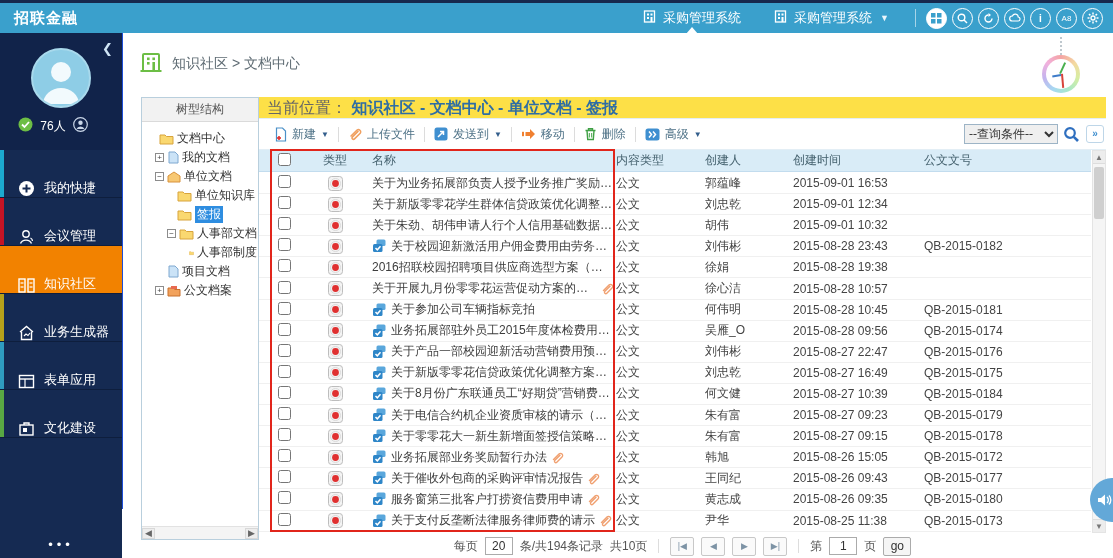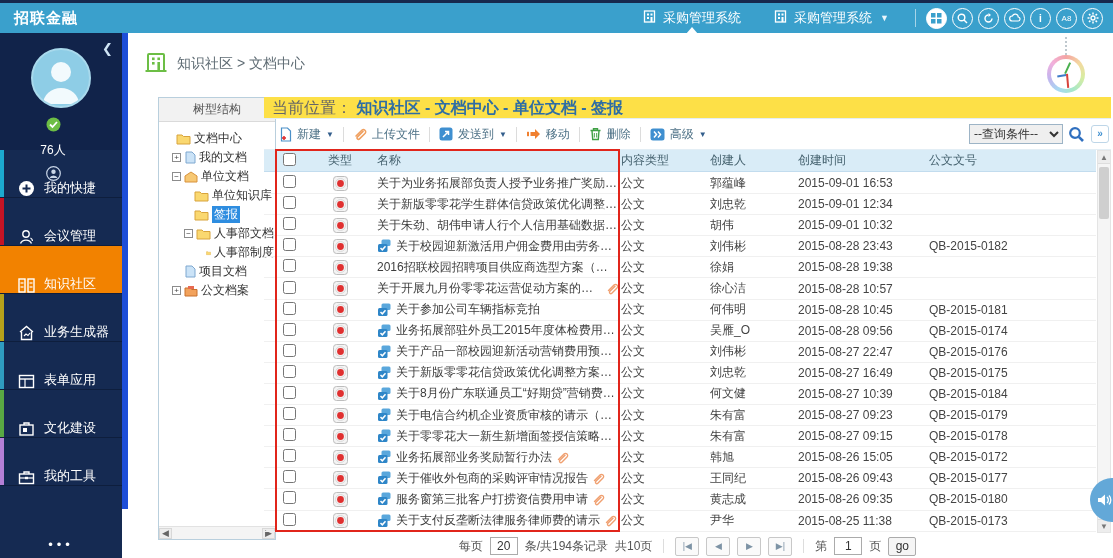--- a/index.html
+++ b/index.html
@@ -17,44 +17,44 @@
   .circle-icons { display:flex; align-items:center; gap:5px; margin-right:10px; }
   .cicon { width:21px; height:21px; border:1.5px solid #fff; border-radius:50%; display:flex; align-items:center; justify-content:center; color:#fff; font-size:10px; cursor:pointer; }
   .cicon.fill { background:#fff; }
 
   
   .sidebar { position:absolute; left:0; top:33px; width:122px; height:525px; background:#152A52; }
   .profile { position:relative; height:117px; background:#11234A; }
   .collapse { position:absolute; right:9px; top:8px; color:#CFE4F5; font-size:13px; cursor:pointer; }
   .avatar { position:absolute; left:31px; top:15px; width:60px; height:60px; border-radius:50%; background:#8ECDE6; border:2px solid #A9D9EC; overflow:hidden; cursor:pointer; }
   .avatar svg { display:block; margin:8px auto 0; }
-  .status-row { position:absolute; left:0; top:84px; width:106px; display:flex; align-items:center; justify-content:center; gap:7px; color:#fff; font-size:12px;flex-direction:column; }
+  .status-row { position:absolute; left:0; top:84px; width:106px; display:flex; align-items:center; justify-content:center; gap:7px; color:#fff; font-size:12px; }
   .menu-item { position:relative; height:48px; display:flex; align-items:flex-end; border-bottom:1px solid #0E1E3D; color:#fff; font-size:13px; cursor:pointer; }
   .menu-item .accent { position:absolute; left:0; top:0; width:4px; height:100%; }
   .menu-item .micon { margin-left:18px; width:17px; display:flex; }
   .menu-item .mlabel { margin-left:9px; }
   .menu-item.active { background:#F28200; }
   .side-dots { position:absolute; bottom:6px; left:0; width:122px; text-align:center; color:#fff; font-size:13px; letter-spacing:4px; cursor:pointer; }
 
   
-  .main { position:absolute; left:122px; top:33px; width:991px; height:476px; background:#fff; border-left:6px solid #1d4ed8; }
+  .main { position:absolute; left:122px; top:33px; width:991px; height:476px; background:#fff; border-left:1px solid #1d4ed8; }
   .crumb-row { position:absolute; left:16px; top:18px; display:flex; align-items:center; gap:9px; }
   .crumb-text { font-size:14px; color:#5E6B73; }
   .clock-widget { position:absolute; left:916px; top:4px; width:44px; height:90px; cursor:pointer; }
   .clock-line { position:absolute; left:21px; top:0; width:0; height:18px; border-left:2px dotted #BFC8CE; }
   .clock-face { position:absolute; left:3px; top:18px; width:38px; height:38px; border-radius:50%;
      background:conic-gradient(#f4a4a4,#f4d9a0,#d7eda2,#a8e8c8,#a7d9f2,#c4b4ee,#f2b1dd,#f4a4a4); }
   .clock-face::after { content:""; position:absolute; left:4px; top:4px; width:30px; height:30px; border-radius:50%; background:#fff; }
   .hand { position:absolute; left:50%; top:50%; transform-origin:0 0; z-index:2; }
   .hand.h1 { width:2px; height:12px; background:#49B04E; transform:rotate(205deg); }
   .hand.h2 { width:2px; height:9px;  background:#3D7CC9; transform:rotate(80deg); }
   .hand.h3 { width:2px; height:14px; background:#D8433B; transform:rotate(355deg); }
 
   
-  .tree-panel { position:absolute; left:30px; top:64px; width:118px; height:443px; border:1px solid #B9CFDD; background:#fff; }
+  .tree-panel { position:absolute; left:18px; top:64px; width:118px; height:443px; border:1px solid #B9CFDD; background:#fff; }
   .tree-head { height:24px; line-height:23px; text-align:center; background:#F2F2F2; border-bottom:1px solid #DADADA; font-size:12px; color:#555; }
   .tree-body { padding:7px 1px 0 3px; overflow:hidden; }
   .tree-item { height:19px; display:flex; align-items:center; font-size:12px; color:#333; white-space:nowrap; cursor:pointer; }
   .expander { width:9px; height:9px; border:1px solid #8C8C8C; background:#fff; font-size:8px; line-height:7px; text-align:center; color:#444; margin-right:3px; flex:none; cursor:pointer; }
   .no-exp { width:12px; flex:none; }
   .titem-label { margin-left:3px; }
   .titem-label.sel { background:#2E8DE0; color:#fff; padding:0 2px; }
   .tree-hscroll { position:absolute; left:0; bottom:0; width:116px; height:13px; background:#F4F4F4; border-top:1px solid #E2E2E2; display:flex; justify-content:space-between; align-items:center; font-size:9px; color:#666; }
   .hs-btn { width:13px; text-align:center; cursor:pointer; background:#EDEDED; border:1px solid #D8D8D8; height:11px; line-height:9px; }
 
@@ -268,32 +268,20 @@
       <span class="accent" style="background:#58A843"></span>
       <span class="micon">
           <svg width="17" height="16" viewBox="0 0 17 16">
             <rect x="2" y="4" width="13" height="10" fill="none" stroke="#fff" stroke-width="1.4"></rect>
             <path d="M6 4 V2 H11 V4" fill="none" stroke="#fff" stroke-width="1.4"></path>
             <rect x="5" y="7" width="4" height="4" fill="#fff"></rect>
           </svg>
         </span>
       <span class="mlabel">文化建设</span>
     </div>
-    <div class="menu-item">
-      <span class="accent" style="background:#B47FD6"></span>
-      <span class="micon">
-          <svg width="17" height="15" viewBox="0 0 17 15">
-            <rect x="1.5" y="4" width="14" height="9.5" fill="none" stroke="#fff" stroke-width="1.4"></rect>
-            <path d="M6 4 V2 H11 V4" fill="none" stroke="#fff" stroke-width="1.4"></path>
-            <line x1="1.5" y1="8" x2="15.5" y2="8" stroke="#fff" stroke-width="1.2"></line>
-            <rect x="7" y="6.8" width="3" height="2.4" fill="#fff"></rect>
-          </svg>
-        </span>
-      <span class="mlabel">我的工具</span>
-    </div>
     <div class="side-dots">•••</div>
   </aside>
 
   <main class="main">
 
     <div class="crumb-row">
       <span><svg width="24" height="22" viewBox="0 0 24 22">
             <rect x="4" y="3" width="16" height="17" rx="1" fill="none" stroke="#6CBE45" stroke-width="2"></rect>
             <line x1="1.5" y1="20" x2="22.5" y2="20" stroke="#6CBE45" stroke-width="2"></line>
             <rect x="8" y="6.5" width="2.6" height="2.6" fill="#6CBE45"></rect>

